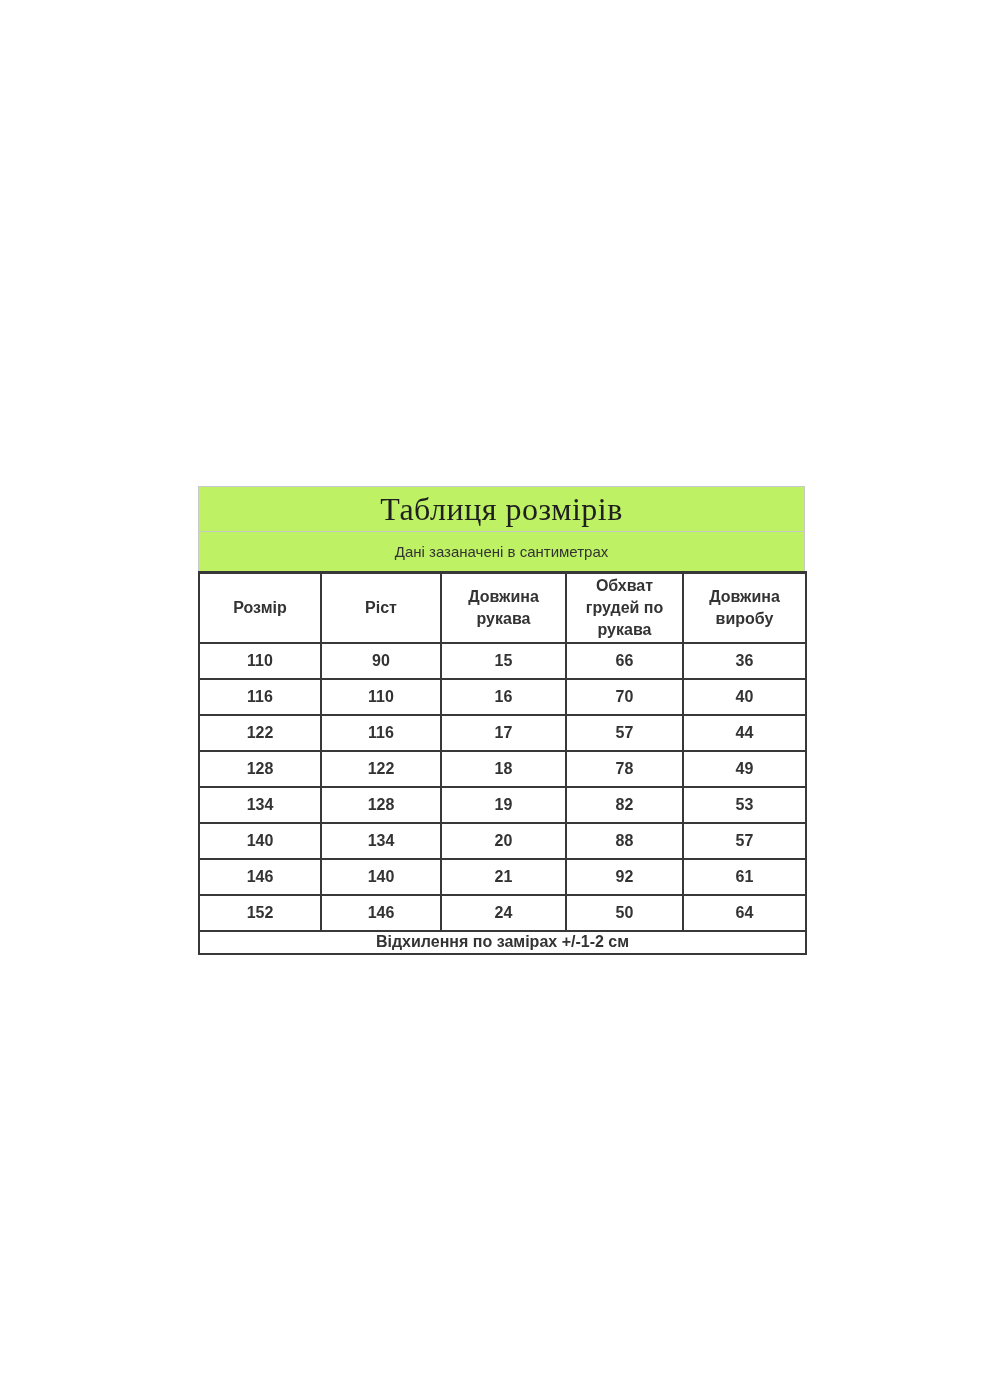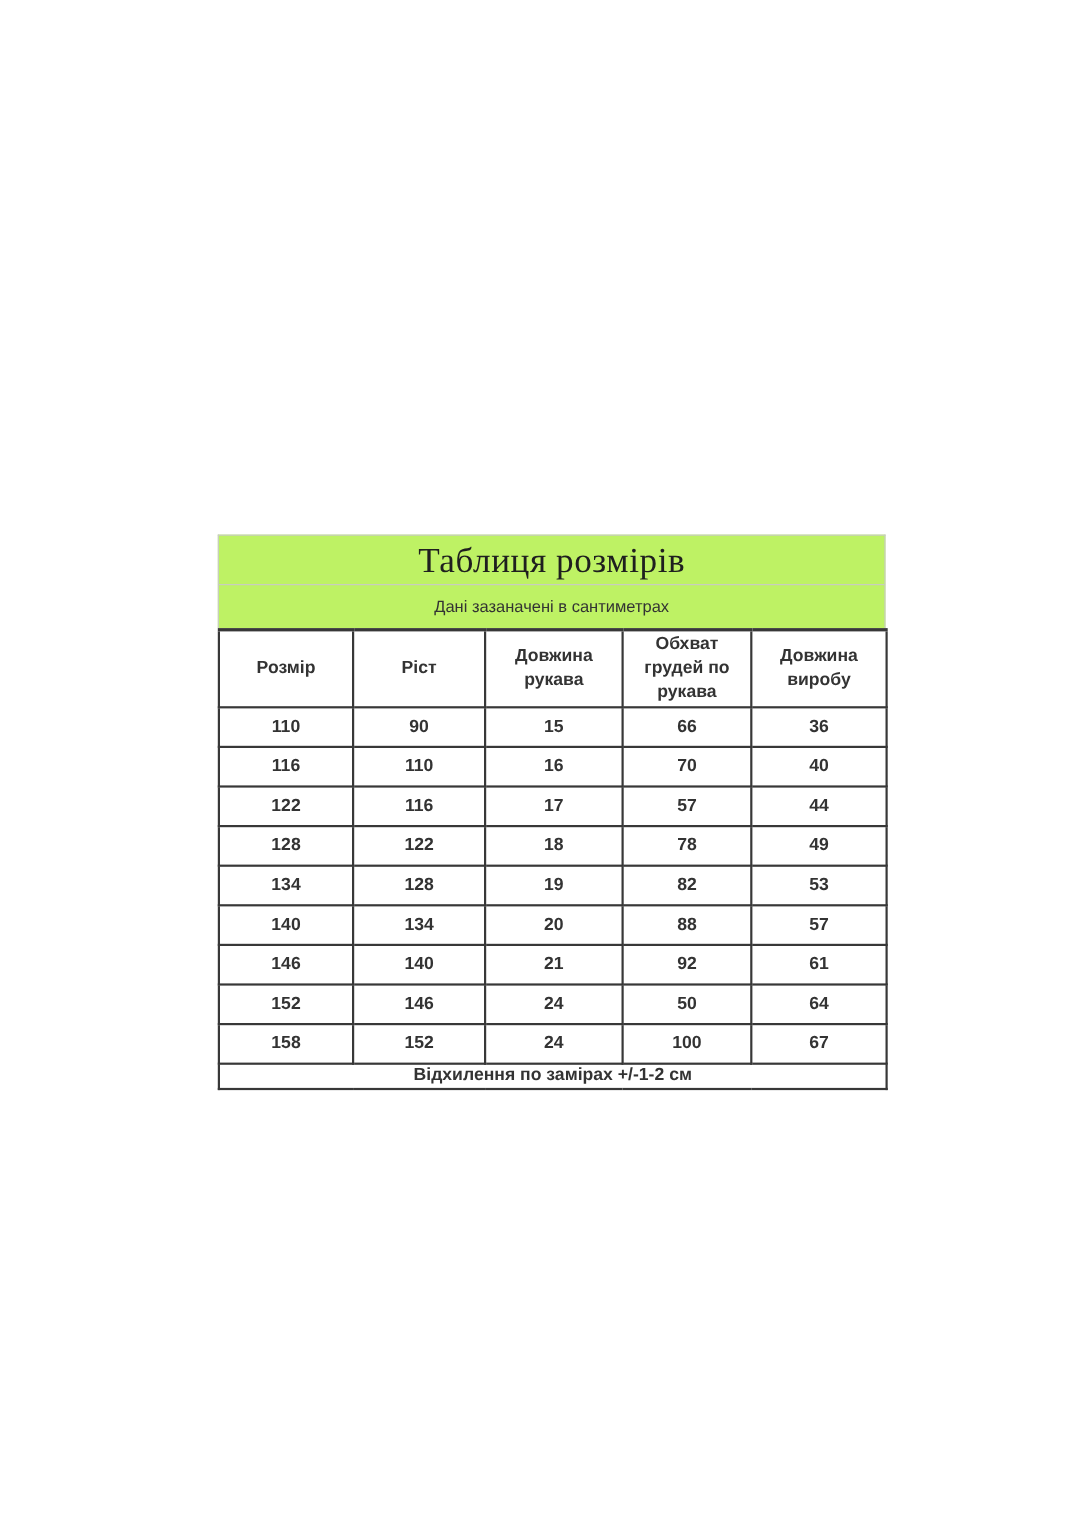--- a/index.html
+++ b/index.html
@@ -158,26 +158,19 @@
         <td>92</td>
         <td>61</td>
       </tr>
       <tr>
         <td>152</td>
         <td>146</td>
         <td>24</td>
         <td>50</td>
         <td>64</td>
       </tr>
-      <tr>
-        <td>158</td>
-        <td>152</td>
-        <td>24</td>
-        <td>100</td>
-        <td>67</td>
-      </tr>
       <tr class="footer-row">
         <td colspan="5">Відхилення по замірах +/-1-2 см</td>
       </tr>
     </tbody>
   </table>
 
 </div>
 
 </body></html>

